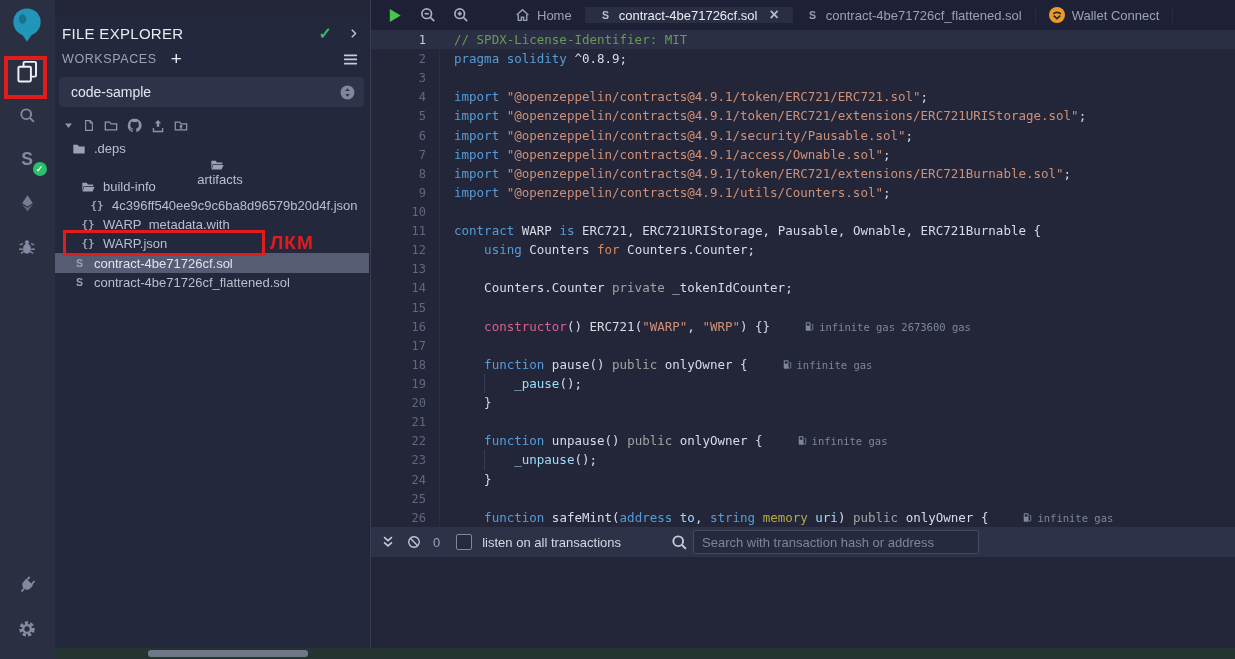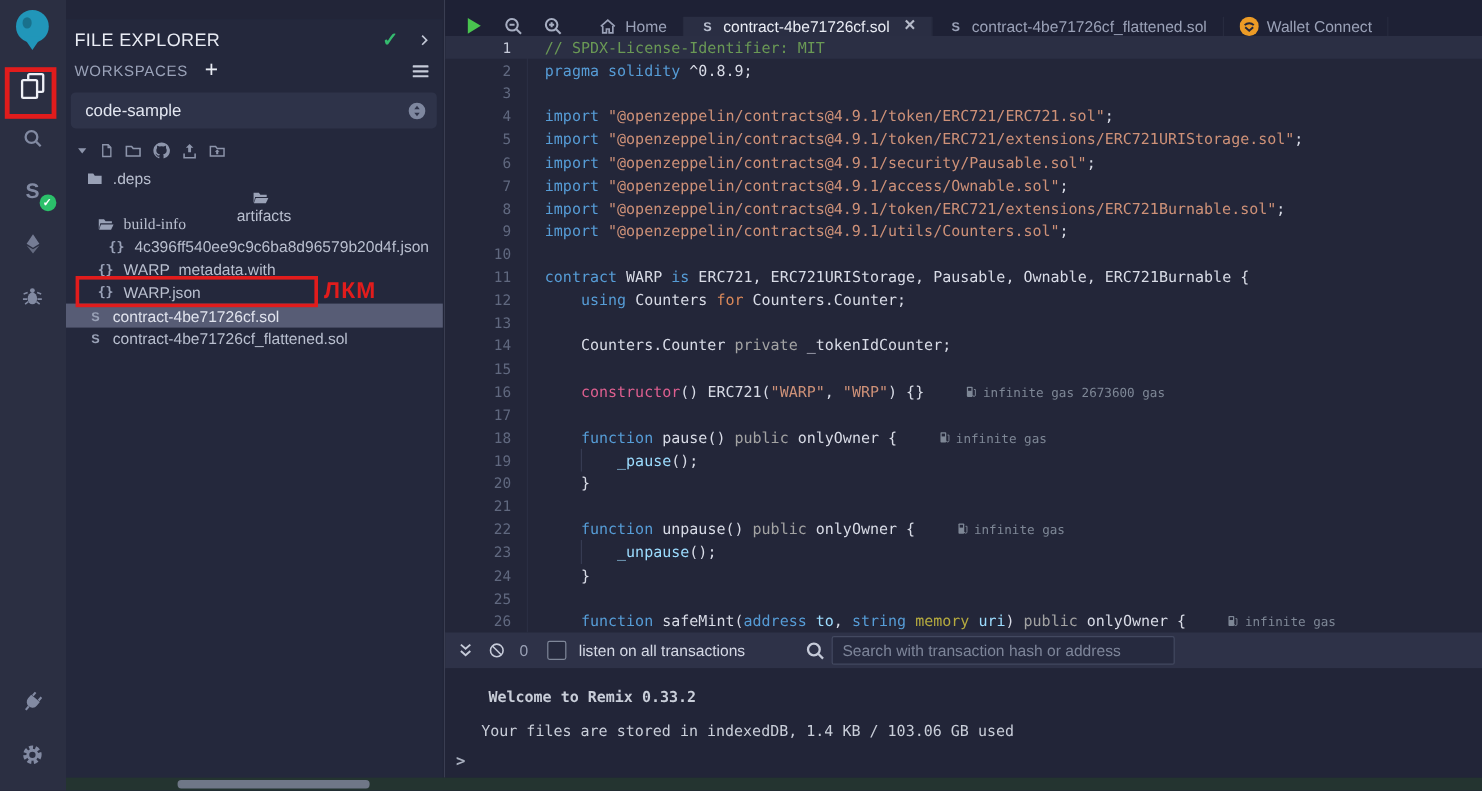--- a/index.html
+++ b/index.html
@@ -33,21 +33,21 @@
   .tree-toolbar{margin-top:11px;height:15px;display:flex;align-items:center;gap:9px;padding:0 0 0 8px;color:#8d95ab;}
   .tree-toolbar .i{display:flex;cursor:pointer;}
   #file-tree{margin-top:6px;font-size:13px;color:#b9bfcf;}
   .tree-row{height:19px;display:flex;align-items:center;cursor:pointer;white-space:nowrap;}
   .tree-row.selected{background:#575c75;height:20px;color:#e0e3ed;}
   .tree-ico{width:16px;display:flex;justify-content:center;margin-right:7px;color:#99a1b6;flex:none;}
   .braces{font-family:"DejaVu Sans Mono",monospace;font-size:11px;font-weight:bold;color:#9aa2b8;letter-spacing:0;}
 
   
   .main{position:absolute;left:370px;top:0;right:0;height:648px;border-left:1px solid #3a3e52;box-sizing:border-box;}
-  .tab-bar{height:30px;background:#1e2135;display:flex;align-items:flex-end;}
+  .tab-bar{height:30px;background:#1e2135;display:flex;align-items:center;gap:16px;}
   .tb-controls{display:flex;align-items:center;gap:17px;padding:0 17px 0 15px;}
   .tb-controls .i{display:flex;cursor:pointer;color:#a7aec2;}
   #tabs{display:flex;}
   .tab{display:flex;align-items:center;gap:7px;padding:0 13px;font-size:13px;color:#9aa1b7;
     border-right:1px solid #272b3f;cursor:pointer;white-space:nowrap;}
   .tab .i{display:flex;color:#9aa1b7;}
   .tab.active{background:#2a2e43;color:#e9ecf4;}
   .tab.active .i{color:#b9bfcf;}
   .tab-close{color:#b5bac9;font-size:16px;font-weight:bold;margin-left:5px;line-height:14px;}
 
@@ -262,21 +262,21 @@
         </div>
         <div class="tree-row" style="padding-left: 16px; flex-direction: column;">
           <span class="tree-ico i">
             <svg viewBox="0 0 16 16" width="14" height="14" fill="currentColor">
               <path d="M1.5 3h5l1.5 2h6v2h-11L1.5 13z"></path>
               <path d="M3.6 8h12L13.2 13H1.8z"></path>
             </svg>
           </span>
           <span>artifacts</span>
         </div>
-        <div class="tree-row" style="padding-left: 25px; font-family: Liberation Serif, serif;">
+        <div class="tree-row" style="padding-left: 25px;">
           <span class="tree-ico i">
             <svg viewBox="0 0 16 16" width="14" height="14" fill="currentColor">
               <path d="M1.5 3h5l1.5 2h6v2h-11L1.5 13z"></path>
               <path d="M3.6 8h12L13.2 13H1.8z"></path>
             </svg>
           </span>
           <span>build-info</span>
         </div>
         <div class="tree-row" style="padding-left: 34px;">
           <span class="tree-ico i">
@@ -443,25 +443,20 @@
       <span class="listen-label">listen on all transactions</span>
       <span class="th-search-icon i">
           <svg viewBox="0 0 16 16" width="17" height="17" fill="none" stroke="currentColor" stroke-width="1.8">
             <circle cx="6.8" cy="6.8" r="4.6"></circle>
             <path d="M10.4 10.4l3.6 3.6"></path>
           </svg>
         </span>
       <input class="th-search-input" type="text" placeholder="Search with transaction hash or address" style="">
     </div>
 
-    <div class="terminal-body">
-      <div class="term-line1">Welcome to Remix 0.33.2</div>
-      <div class="term-line2">Your files are stored in indexedDB, 1.4 KB / 103.06 GB used</div>
-      <div class="term-prompt">&gt;</div>
-    </div>
   </section>
 
   <div class="bottom-bar">
     <div class="bottom-thumb"></div>
   </div>
 
   <div class="anno anno-box1"></div>
   <div class="anno anno-box2"></div>
   <div class="anno anno-lkm">ЛКМ</div>
 </div>

